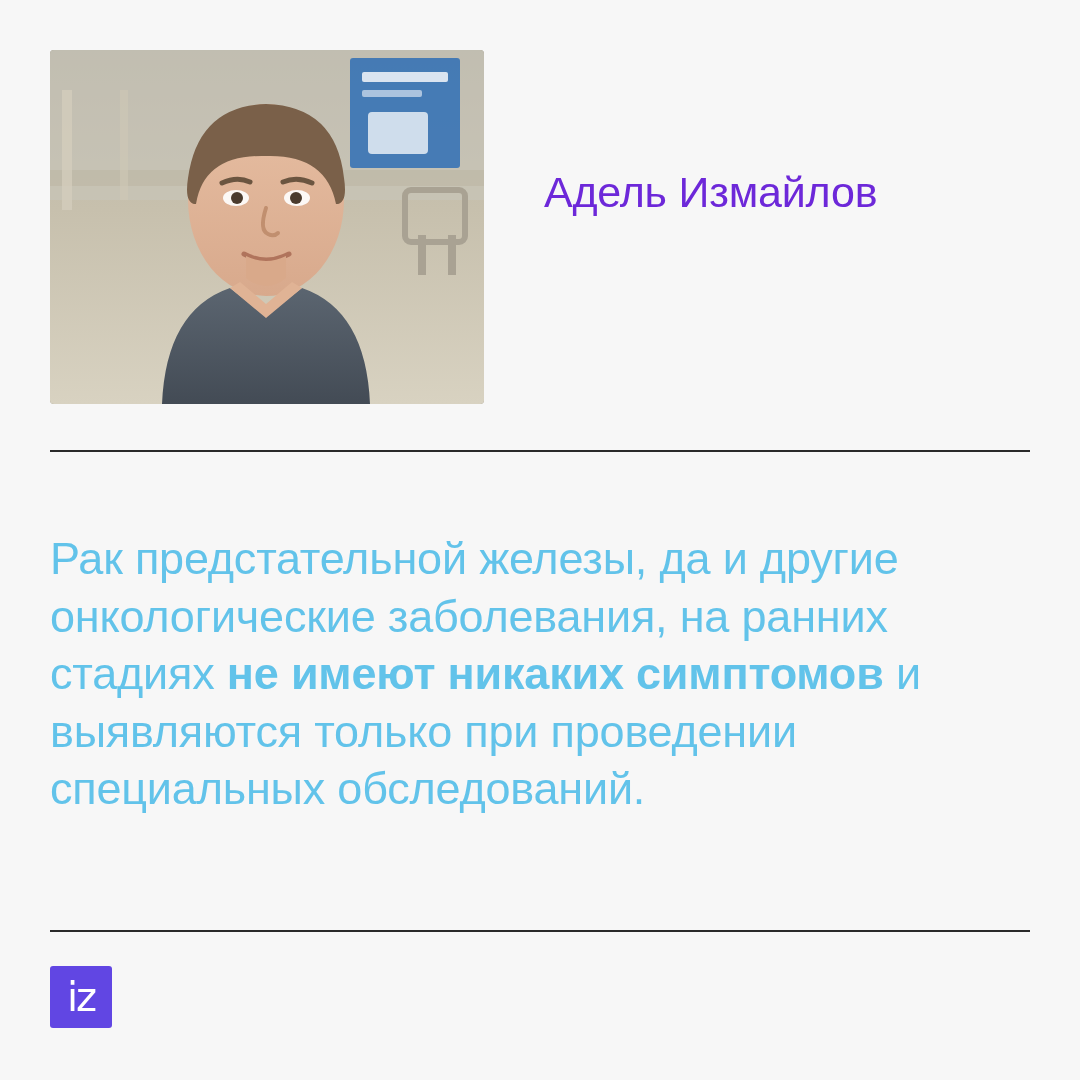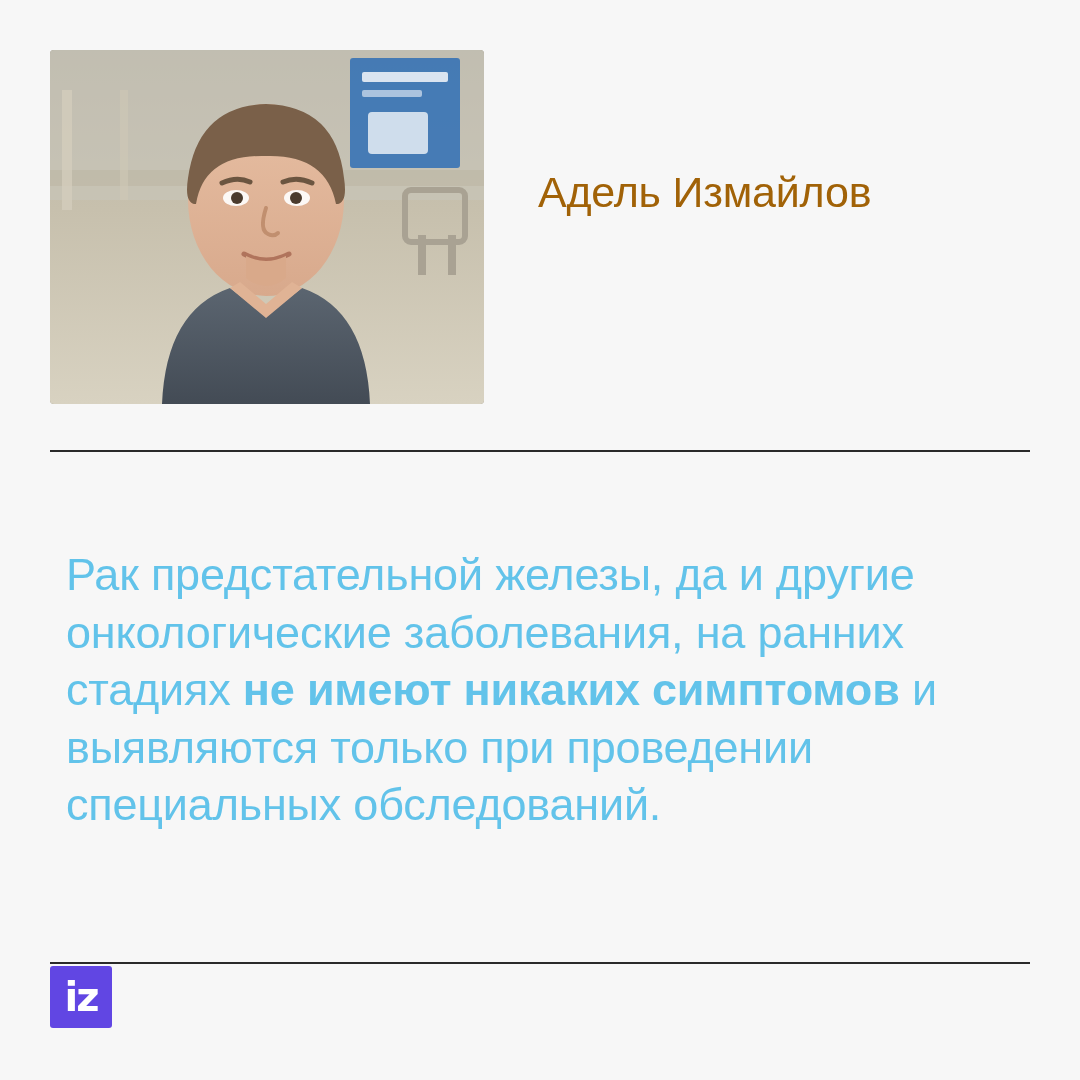--- a/index.html
+++ b/index.html
@@ -41,26 +41,26 @@
     width: 100%;
     height: 100%;
   }
 
   .person {
     margin-left: 44px;
     padding-top: 120px;
     flex: 1 1 auto;
   }
   .person-name {
-    color: #a16207;
+    color: #6d28d9;
     font-size: 43px;
     line-height: 1.05;
     font-weight: 400;
     letter-spacing: -0.2px;
-    margin: 0 0 18px 10px;
+    margin: 0 0 18px 16px;
   }
   .person-title {
     color: #3a3a3a;
     font-size: 22.5px;
     line-height: 1.42;
     font-weight: 400;
     margin: 0;
     max-width: 460px;
   }
 
@@ -68,21 +68,21 @@
   .rule {
     height: 2px;
     background: #2a2a2a;
     margin: 0 50px;
   }
   .rule-top { margin-top: 46px; }
   .rule-bottom { margin-top: 0; }
 
   
   .quote {
-    margin: 16px;
+    margin: 0;
     padding: 78px 50px 0 50px;
     color: #62c3ea;
     font-size: 45px;
     line-height: 1.28;
     font-weight: 400;
     letter-spacing: -0.2px;
   }
   .quote b {
     font-weight: 700;
     color: #62c3ea;
@@ -97,21 +97,21 @@
   .logo {
     width: 62px;
     height: 62px;
     background: #6146e3;
     border-radius: 3px;
     display: flex;
     align-items: center;
     justify-content: center;
     color: #ffffff;
     font-size: 40px;
-    font-weight: 700;
+    font-weight: 400;
     font-family: "DejaVu Sans", sans-serif;
     letter-spacing: -2px;
     line-height: 1;
   }
 
   .spacer-quote-bottom { height: 112px; }
 </style>
 </head>
 <body>
 

